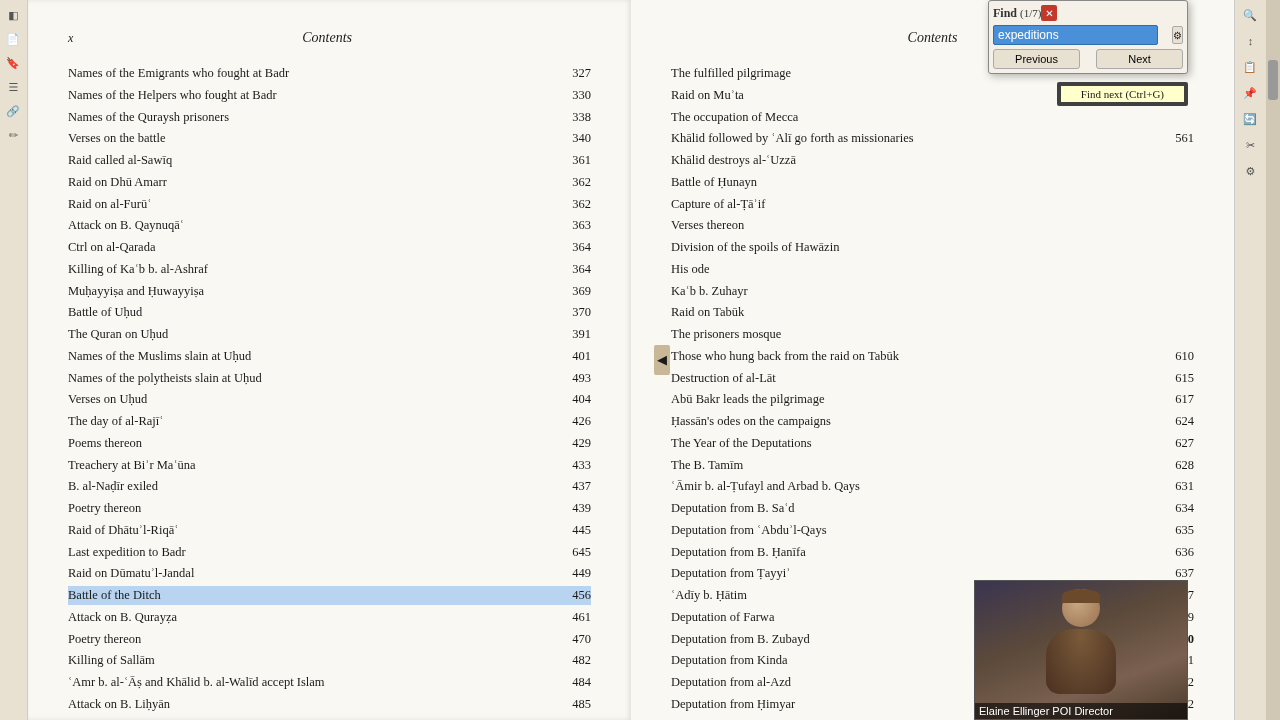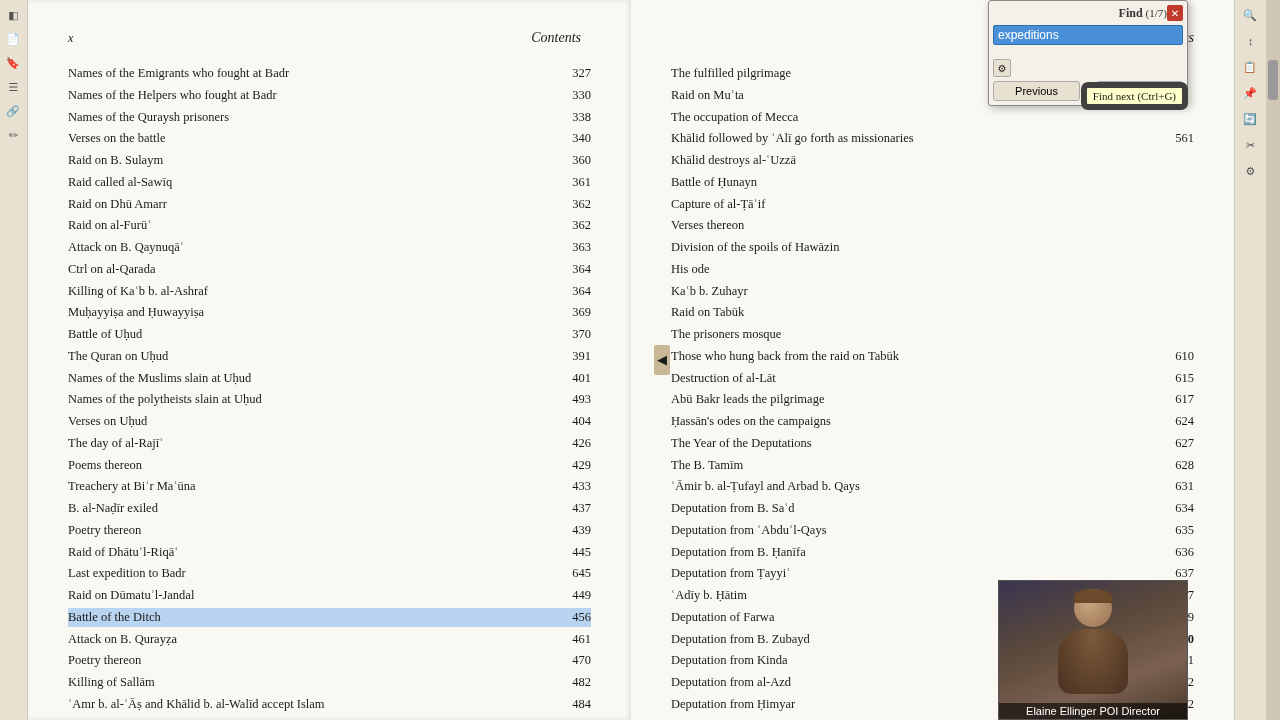--- a/index.html
+++ b/index.html
@@ -79,21 +79,21 @@
       justify-content: space-between;
       align-items: center;
     }
     .page-header .page-mark {
       font-size: 12px;
       font-style: italic;
     }
     .page-header .page-title {
       font-size: 14px;
       font-style: italic;
-      text-align: right;
+      text-align: center;
       flex: 1;
     }
 
     .contents-table {
       width: 100%;
     }
     .contents-row {
       display: flex;
       justify-content: space-between;
       margin-bottom: 3px;
@@ -150,21 +150,21 @@
       width: 200px;
       background: #f5f0e8;
       border: 1px solid #888;
       border-radius: 3px;
       box-shadow: 2px 2px 8px rgba(0,0,0,0.3);
       z-index: 100;
       padding: 4px;
     }
     .find-header {
       display: flex;
-      justify-content: flex-end;
+      justify-content: flex-start;
       align-items: center;
       margin-bottom: 4px;
     }
     .find-title {
       font-size: 12px;
       font-weight: bold;
       color: #333;
     }
     .find-close {
       width: 16px;
@@ -174,22 +174,22 @@
       border: none;
       border-radius: 2px;
       cursor: pointer;
       font-size: 10px;
       display: flex;
       align-items: center;
       justify-content: center;
     }
     .find-input-row {
       display: flex;
+      align-items: center;
       gap: 14px;
-      flex-direction: column;
     }
     .find-input {
       flex: 1;
       background: #4a90d9;
       color: white;
       border: 1px solid #2c6fad;
       padding: 2px 4px;
       font-size: 12px;
       border-radius: 2px;
     }
@@ -219,40 +219,39 @@
       border-radius: 3px;
       cursor: pointer;
     }
 
     
     .find-tooltip {
       position: absolute;
       top: 82px;
       right: 46px;
       background: #ffffcc;
-      border: 6px solid #404040;
-      padding: 2px 6px;
+      border: 4px solid #404040;
+      padding: 2px 20px;
       font-size: 11px;
       z-index: 200;
-      border-radius: 7px;
+      border-radius: 2px;
       white-space: nowrap;
     }
 
     
     .video-overlay {
       position: absolute;
       bottom: 0;
       right: 46px;
-      width: 190px;
+      width: 214px;
       height: 140px;
       background: #8b5cf6;
       border: 1px solid #555;
       overflow: hidden;
       z-index: 50;
-      text-align: center;
     }
     .video-content {
       width: 100%;
       height: 100%;
       background: linear-gradient(135deg, #3a3a4a 0%, #5a4a3a 50%, #4a3a2a 100%);
       position: relative;
       display: flex;
       align-items: center;
       justify-content: center;
     }
@@ -315,24 +314,20 @@
             <span class="entry-text">Names of the Helpers who fought at Badr</span>
             <span class="entry-page">330</span>
           </div>
           <div class="contents-row">
             <span class="entry-text">Names of the Quraysh prisoners</span>
             <span class="entry-page">338</span>
           </div>
           <div class="contents-row">
             <span class="entry-text">Verses on the battle</span>
             <span class="entry-page">340</span>
-          </div>
-          <div class="contents-row">
-            <span class="entry-text">Raid on B. Sulaym</span>
-            <span class="entry-page">360</span>
           </div>
           <div class="contents-row">
             <span class="entry-text">Raid called al-Sawīq</span>
             <span class="entry-page">361</span>
           </div>
           <div class="contents-row">
             <span class="entry-text">Raid on Dhū Amarr</span>
             <span class="entry-page">362</span>
           </div>
           <div class="contents-row">

